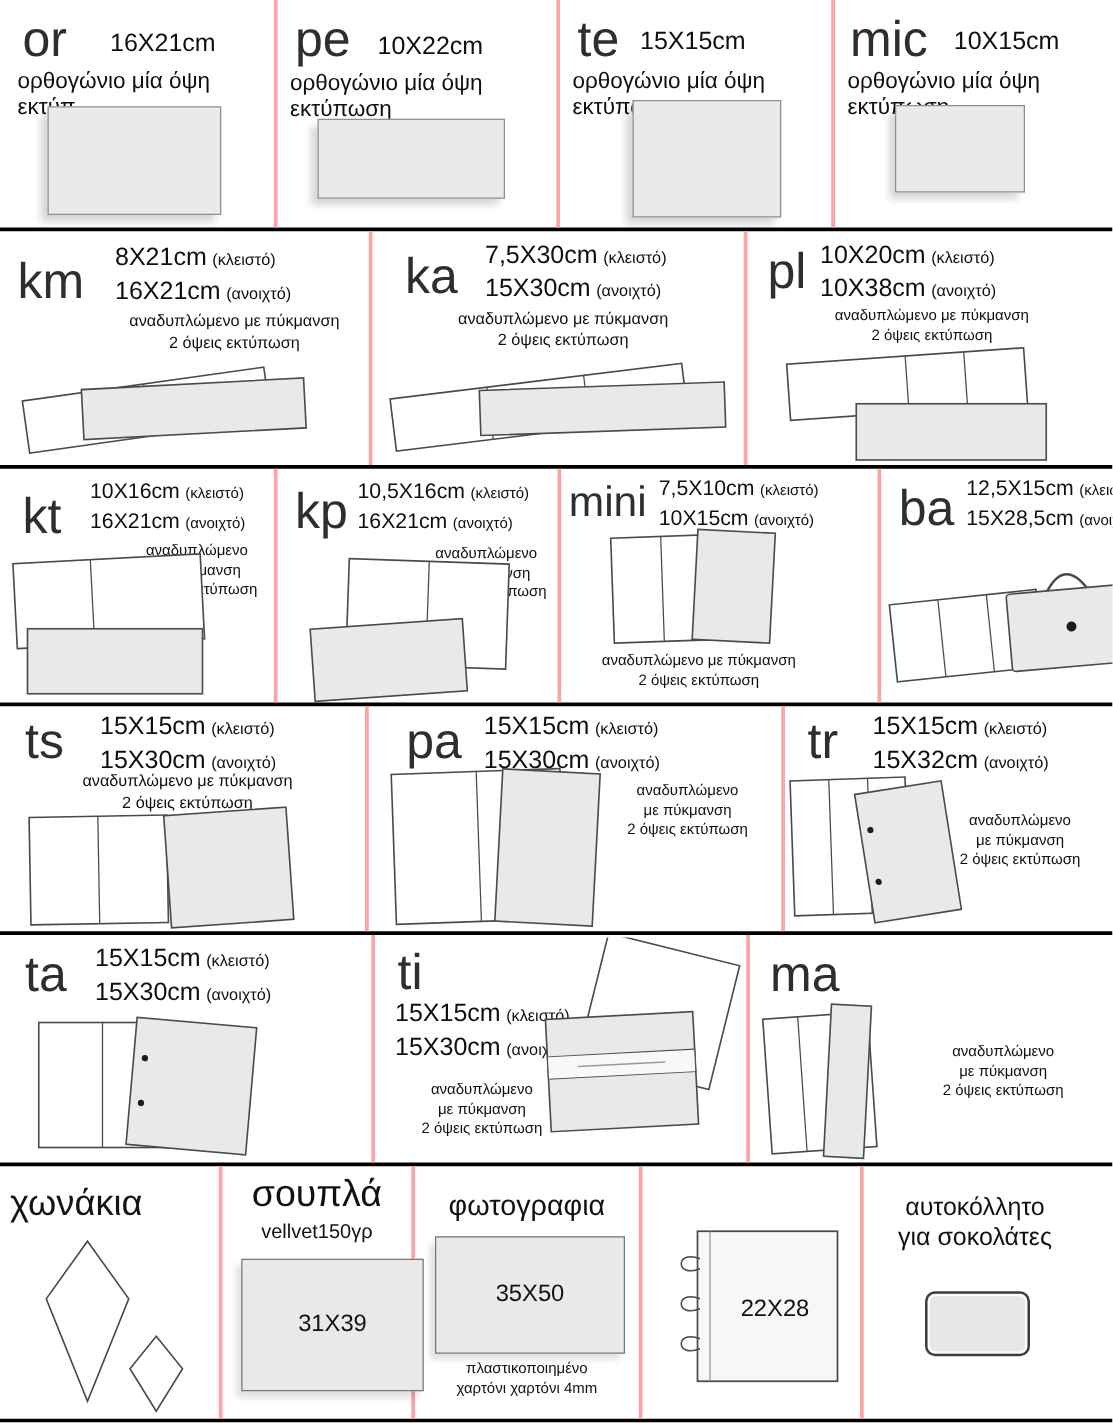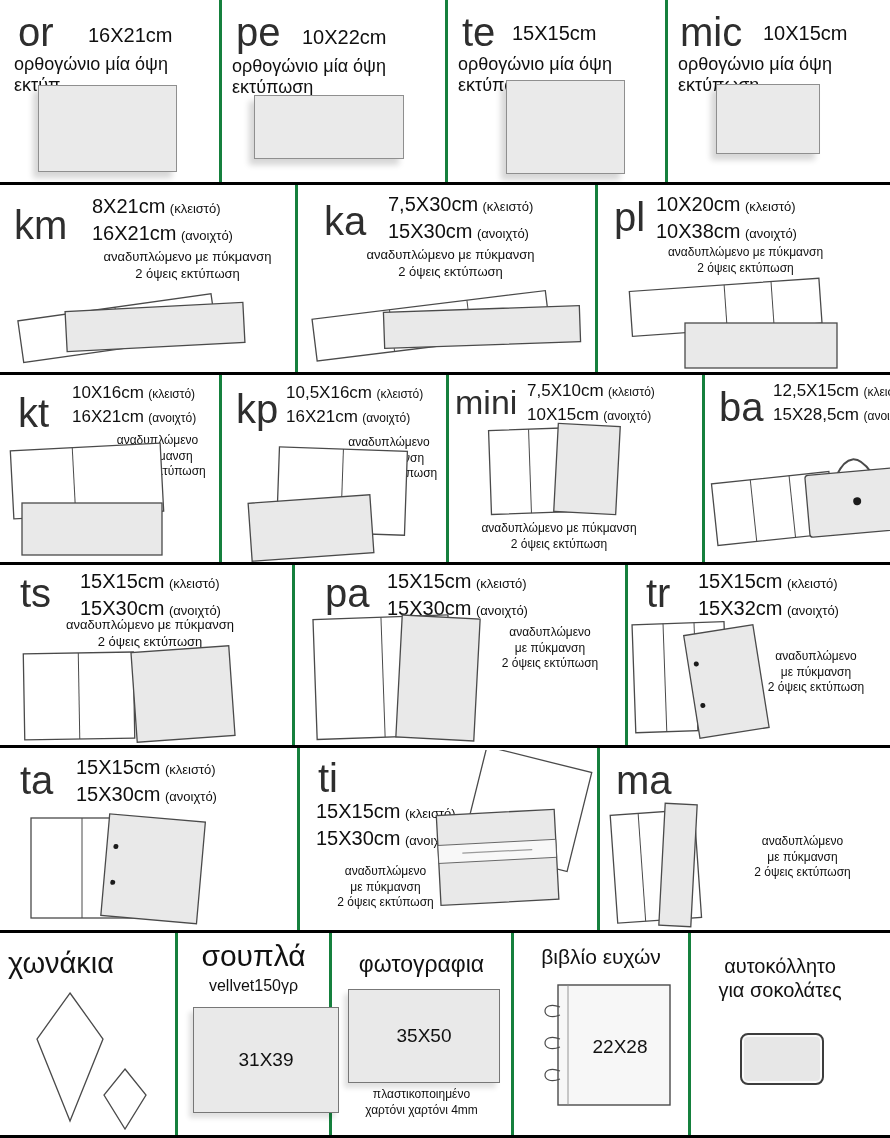--- a/index.html
+++ b/index.html
@@ -1,19 +1,19 @@
 <!DOCTYPE html>
 <html><head>
 <meta charset="utf-8">
 <style>
   html,body{margin:0;padding:0;}
   body{width:890px;height:1138px;background:#ffffff;position:relative;overflow:hidden;
        font-family:"Liberation Sans","DejaVu Sans",sans-serif;color:#141414;}
   .row{display:flex;box-sizing:border-box;border-bottom:3px solid #000;}
-  .cell{position:relative;box-sizing:border-box;border-right:3px solid #15803d;flex:0 0 auto;}
+  .cell{position:relative;box-sizing:border-box;border-right:3px solid #fca5a5;flex:0 0 auto;}
   .row .cell:last-child{border-right:none;}
   .abs{position:absolute;}
   .code{font-size:40px;line-height:1;color:#2e2e2e;}
   .size{font-size:20px;color:#0f0f0f;}
   .tag{font-size:13px;color:#0f0f0f;}
   .sizes .size-line{white-space:nowrap;margin-bottom:4px;}
   .sizes.sm .size{font-size:17px;}
   .sizes.sm .tag{font-size:12px;}
   .desc{font-size:18px;color:#0f0f0f;}
   .note{font-size:13px;color:#0f0f0f;text-align:center;line-height:1.3;}
@@ -351,21 +351,20 @@
     <div class="abs pbox" style="left:16px;top:56px;width:150px;height:92px">
       <span>35X50</span>
     </div>
     <div class="abs note sm ctr" style="top:154px">
       <div>πλαστικοποιημένο</div>
       <div>χαρτόνι χαρτόνι 4mm</div>
     </div>
   </div>
 
   <div class="cell" style="width:177px">
-    <div class="abs ctr" style="top:12px;font-size:21px">βιβλίο ευχών</div>
     <svg class="abs" style="left:14px;top:42px" width="150" height="152">
       <rect x="30" y="10" width="112" height="120" fill="#f7f7f7" stroke="#4a4a4a" stroke-width="1.4"></rect>
       <line x1="40" y1="10" x2="40" y2="130" stroke="#8a8a8a" stroke-width="0.9"></line>
       <path d="M32,32 C12,24 12,48 32,40" fill="none" stroke="#4a4a4a" stroke-width="1.2"></path>
       <path d="M32,64 C12,56 12,80 32,72" fill="none" stroke="#4a4a4a" stroke-width="1.2"></path>
       <path d="M32,96 C12,88 12,112 32,104" fill="none" stroke="#4a4a4a" stroke-width="1.2"></path>
       <text x="92" y="78" font-size="19" text-anchor="middle">22X28</text>
     </svg>
   </div>
 

